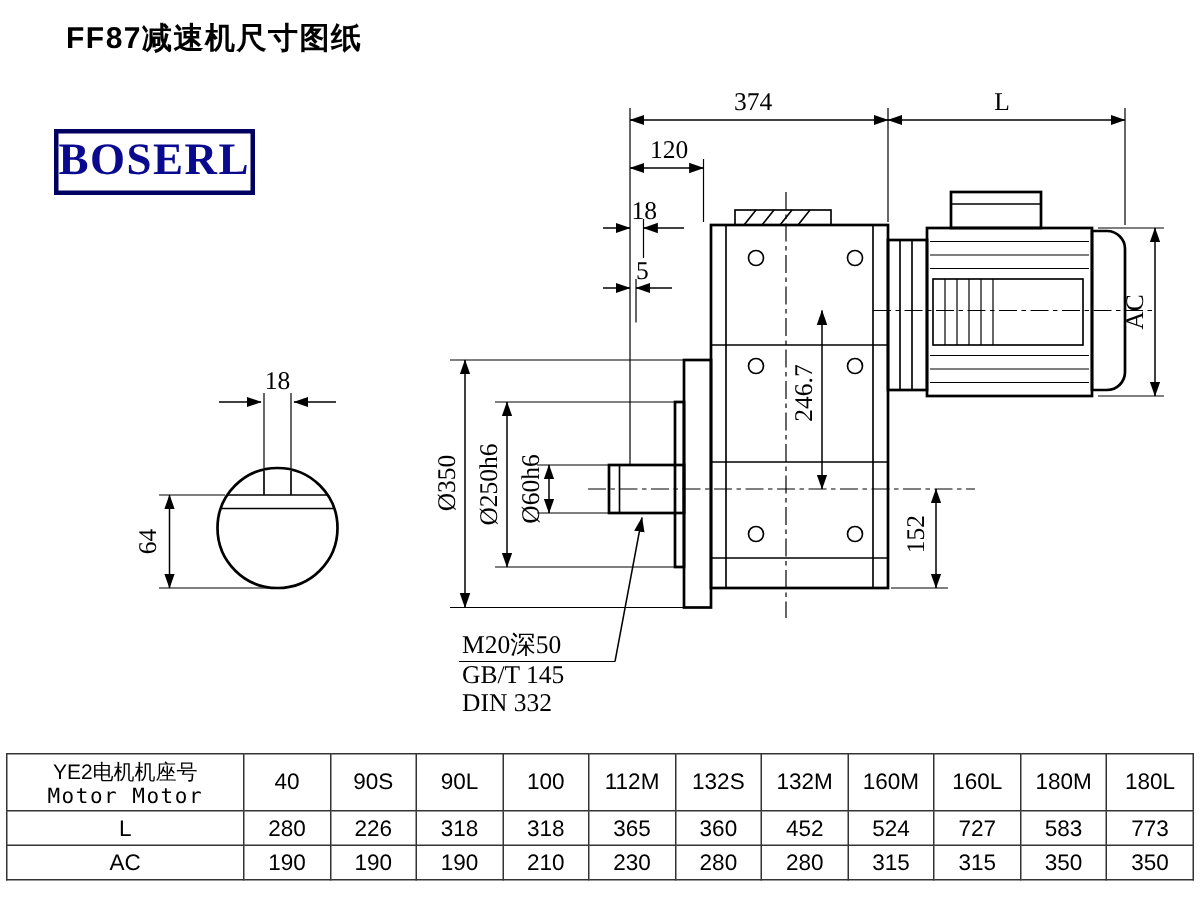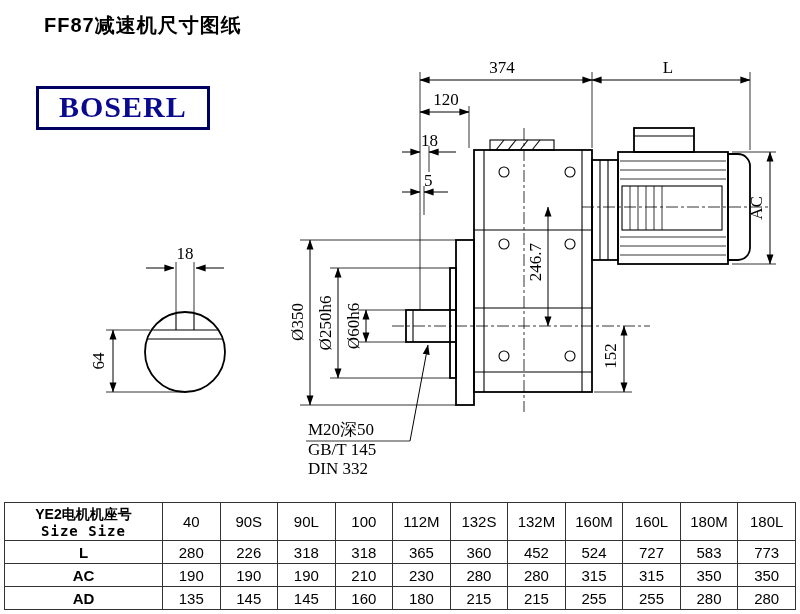--- a/index.html
+++ b/index.html
@@ -1,32 +1,32 @@
 <!DOCTYPE html>
 <html><head>
 <meta charset="utf-8">
 <style>
   * { margin:0; padding:0; box-sizing:border-box; }
   html,body { width:800px; height:614px; }
   body { background:#fff; font-family:"Liberation Sans",sans-serif; position:relative; overflow:hidden; color:#000; }
   .title { position:absolute; left:44px; top:12px; font-size:20px; font-weight:bold; letter-spacing:1px; }
   .logo { position:absolute; left:36px; top:86px; border:3px solid #000060; color:#0a0a8f; background:#fff;
-          font-family:"Liberation Serif",serif; font-weight:bold; font-size:30px; padding:1px 20px 3px; letter-spacing:1px; }
+          font-family:"Liberation Serif",serif; font-weight:bold; font-size:30px; padding:1px 0 3px; letter-spacing:1px; }
   svg.draw { position:absolute; left:0; top:0; }
   .o  { stroke:#000; stroke-width:1.8; fill:none; }
   .o2 { stroke:#000; stroke-width:1.1; fill:none; }
   .ext{ stroke:#000; stroke-width:0.8; fill:none; }
   .dim{ stroke:#000; stroke-width:1;   fill:none; }
   .cl { stroke:#000; stroke-width:0.8; fill:none; stroke-dasharray:12 3 3 3; }
   .dt { font-family:"Liberation Serif",serif; font-size:17px; fill:#000; }
   .tblwrap { position:absolute; left:4px; top:502px; width:792px; }
   table { border-collapse:collapse; width:100%; table-layout:fixed; text-align:center; }
   td { border:1px solid #333; font-size:15px; height:23px; overflow:hidden; vertical-align:middle; }
   tr.hdr td { height:38px; }
-  td.lblcol { width:158px;font-weight:bold; }
+  td.lblcol { width:158px; }
   .cn { font-size:14px; line-height:18px; }
   .en { font-family:"DejaVu Sans Mono",monospace; font-size:14px; line-height:16px; letter-spacing:1px; }
 </style>
 </head>
 <body>
 
 <div class="title">FF87减速机尺寸图纸</div>
 <div class="logo">BOSERL</div>
 
 <svg class="draw" width="800" height="500" viewBox="0 0 800 500">
@@ -161,21 +161,21 @@
     <text class="dt" x="308" y="474">DIN 332</text>
   </g>
 </svg>
 
 <div class="tblwrap">
   <table>
     <tbody>
         <tr class="hdr">
       <td class="lblcol">
         <div class="cn">YE2电机机座号</div>
-        <div class="en">Size Size</div>
+        <div class="en">Motor Motor</div>
       </td>
       <td>40</td>
       <td>90S</td>
       <td>90L</td>
       <td>100</td>
       <td>112M</td>
       <td>132S</td>
       <td>132M</td>
       <td>160M</td>
       <td>160L</td>
@@ -203,29 +203,15 @@
       <td>190</td>
       <td>210</td>
       <td>230</td>
       <td>280</td>
       <td>280</td>
       <td>315</td>
       <td>315</td>
       <td>350</td>
       <td>350</td>
     </tr>
-    <tr>
-      <td class="lblcol">AD</td>
-      <td>135</td>
-      <td>145</td>
-      <td>145</td>
-      <td>160</td>
-      <td>180</td>
-      <td>215</td>
-      <td>215</td>
-      <td>255</td>
-      <td>255</td>
-      <td>280</td>
-      <td>280</td>
-    </tr>
   </tbody>
     </table>
 </div>
 
 </body></html>

